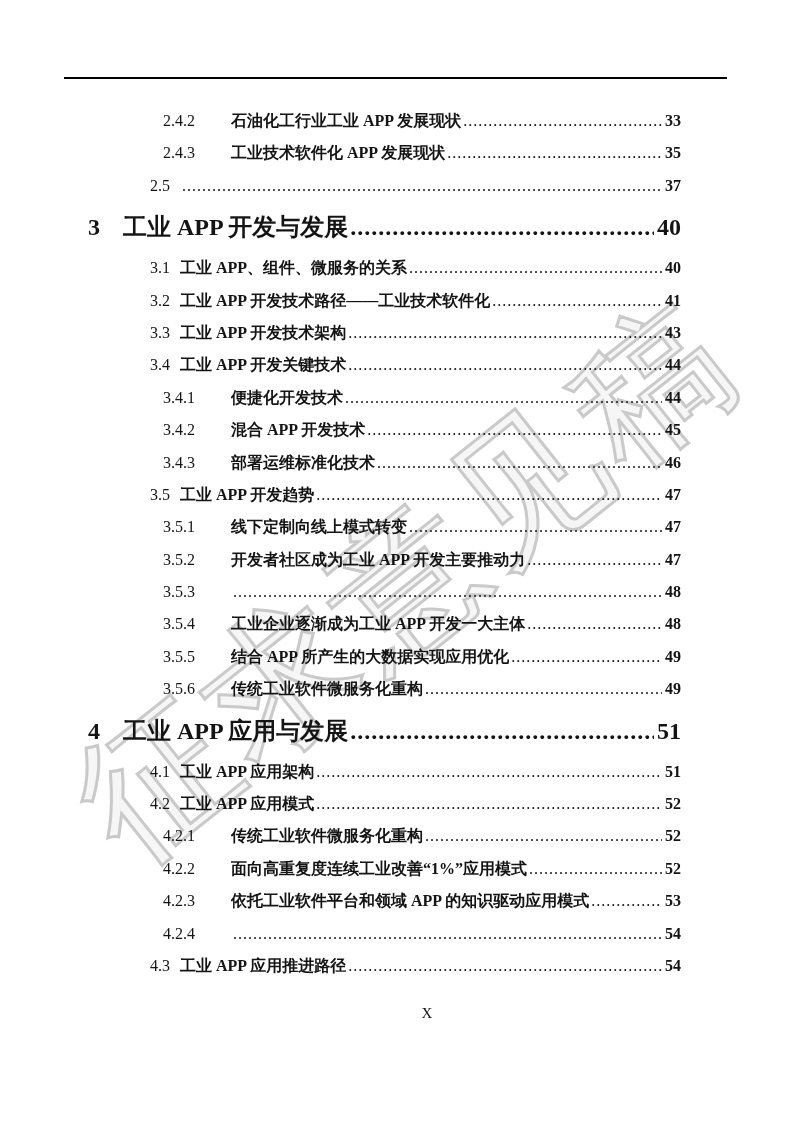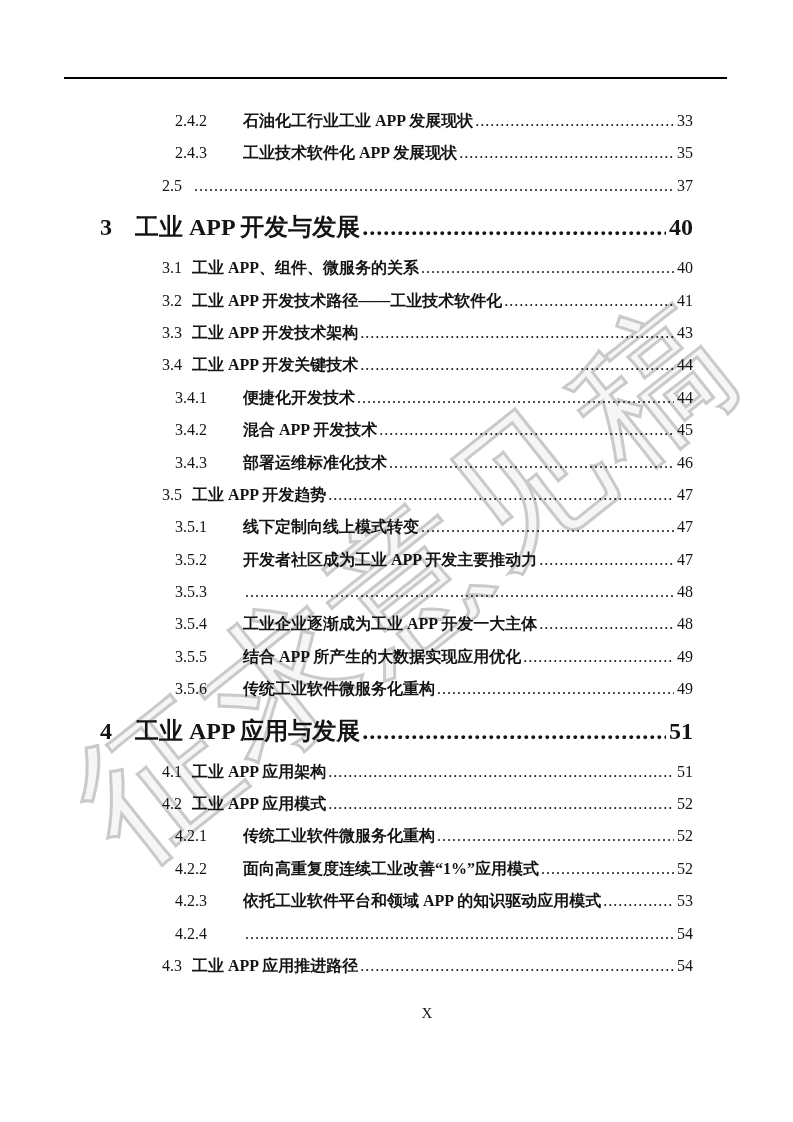--- a/index.html
+++ b/index.html
@@ -34,41 +34,41 @@
     position: absolute;
     left: 64px; top: 77px;
     width: 663px; height: 0;
     border-top: 2px solid #000;
     z-index: 1;
   }
 
   
   .toc {
     position: absolute;
-    left: 100px; top: 105px;
+    left: 88px; top: 105px;
     width: 593px;
     z-index: 1;
   }
   .toc-row {
     display: flex;
     align-items: baseline;
     height: 32.4px;
     line-height: 32.4px;
     font-size: 16px;
     white-space: nowrap;
     cursor: pointer;
   }
   .toc-row .num   { flex: 0 0 auto; }
   .toc-row .title { flex: 0 1 auto; overflow: hidden; font-weight: bold; }
   .toc-row .dots  { flex: 1 1 0; overflow: hidden; margin-left: 2px; }
   .toc-row .dots::after {
     content: "..................................................................................................................................................................";
     letter-spacing: 1px;
   }
-  .toc-row .pg { flex: 0 0 auto; padding-left: 3px; text-align: center; }
+  .toc-row .pg { flex: 0 0 auto; padding-left: 3px; text-align: center; font-weight: bold; }
 
   .lvl1 {
     height: 50px;
     line-height: 50px;
     font-size: 24px;
     font-weight: bold;
   }
   .lvl1 .num { width: 35px; }
   .lvl2 { padding-left: 52px; }
   .lvl2 .num { width: 40px; text-align: center; }

